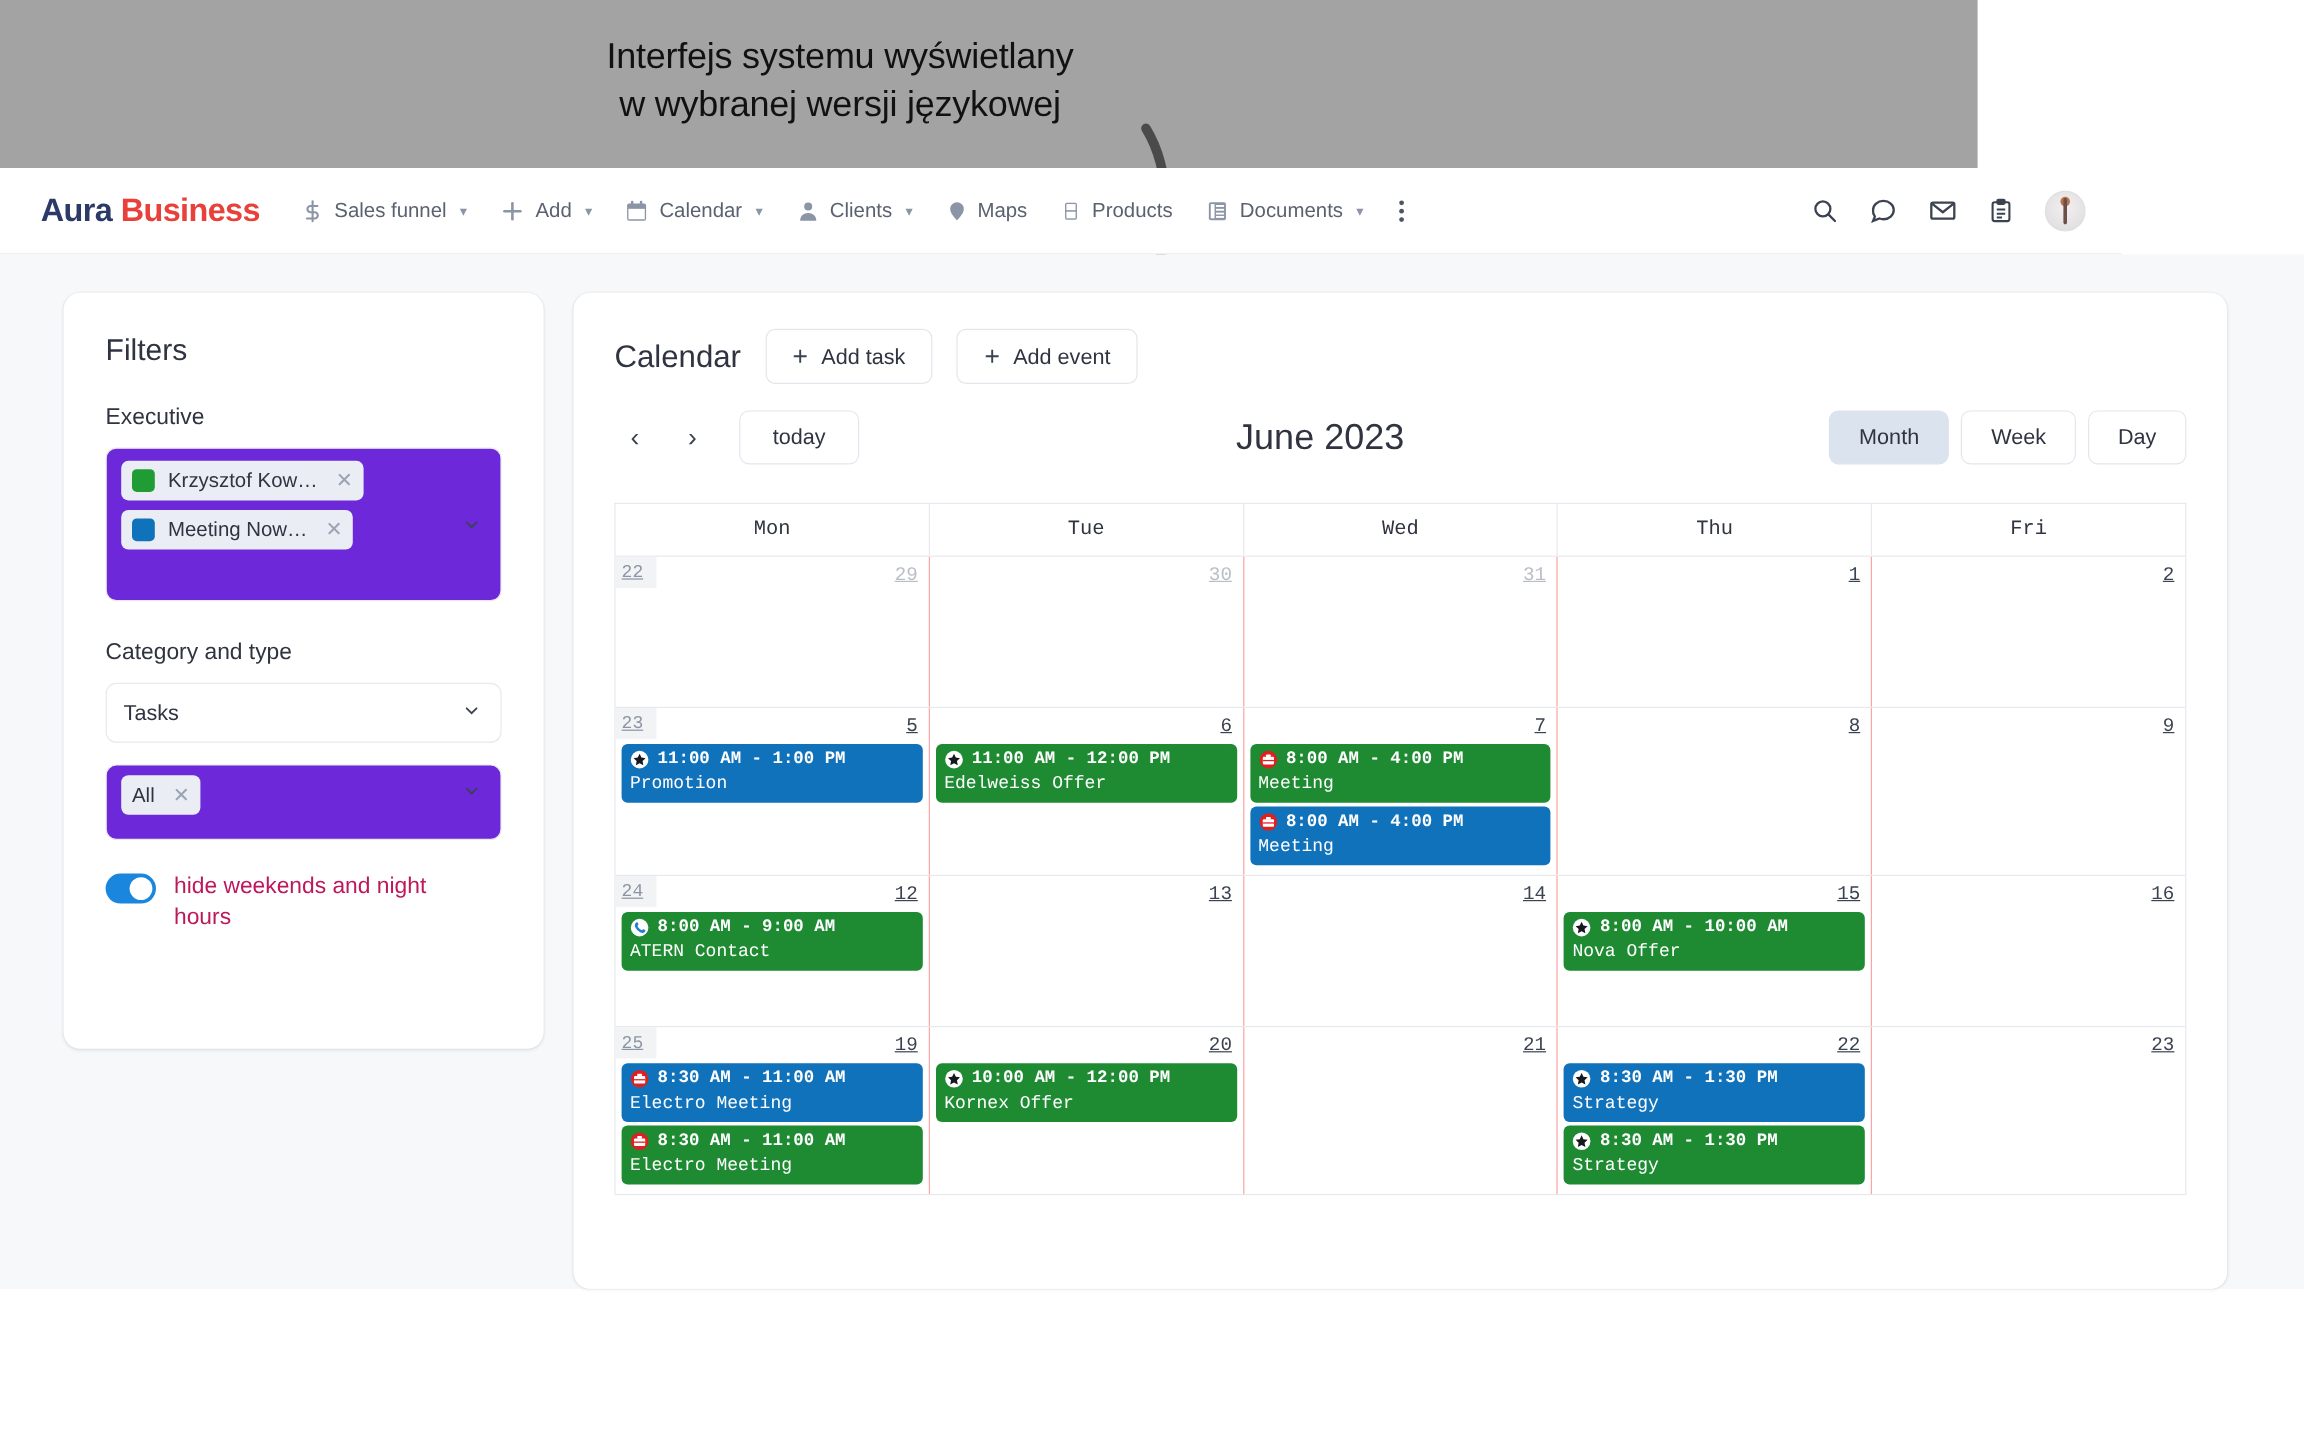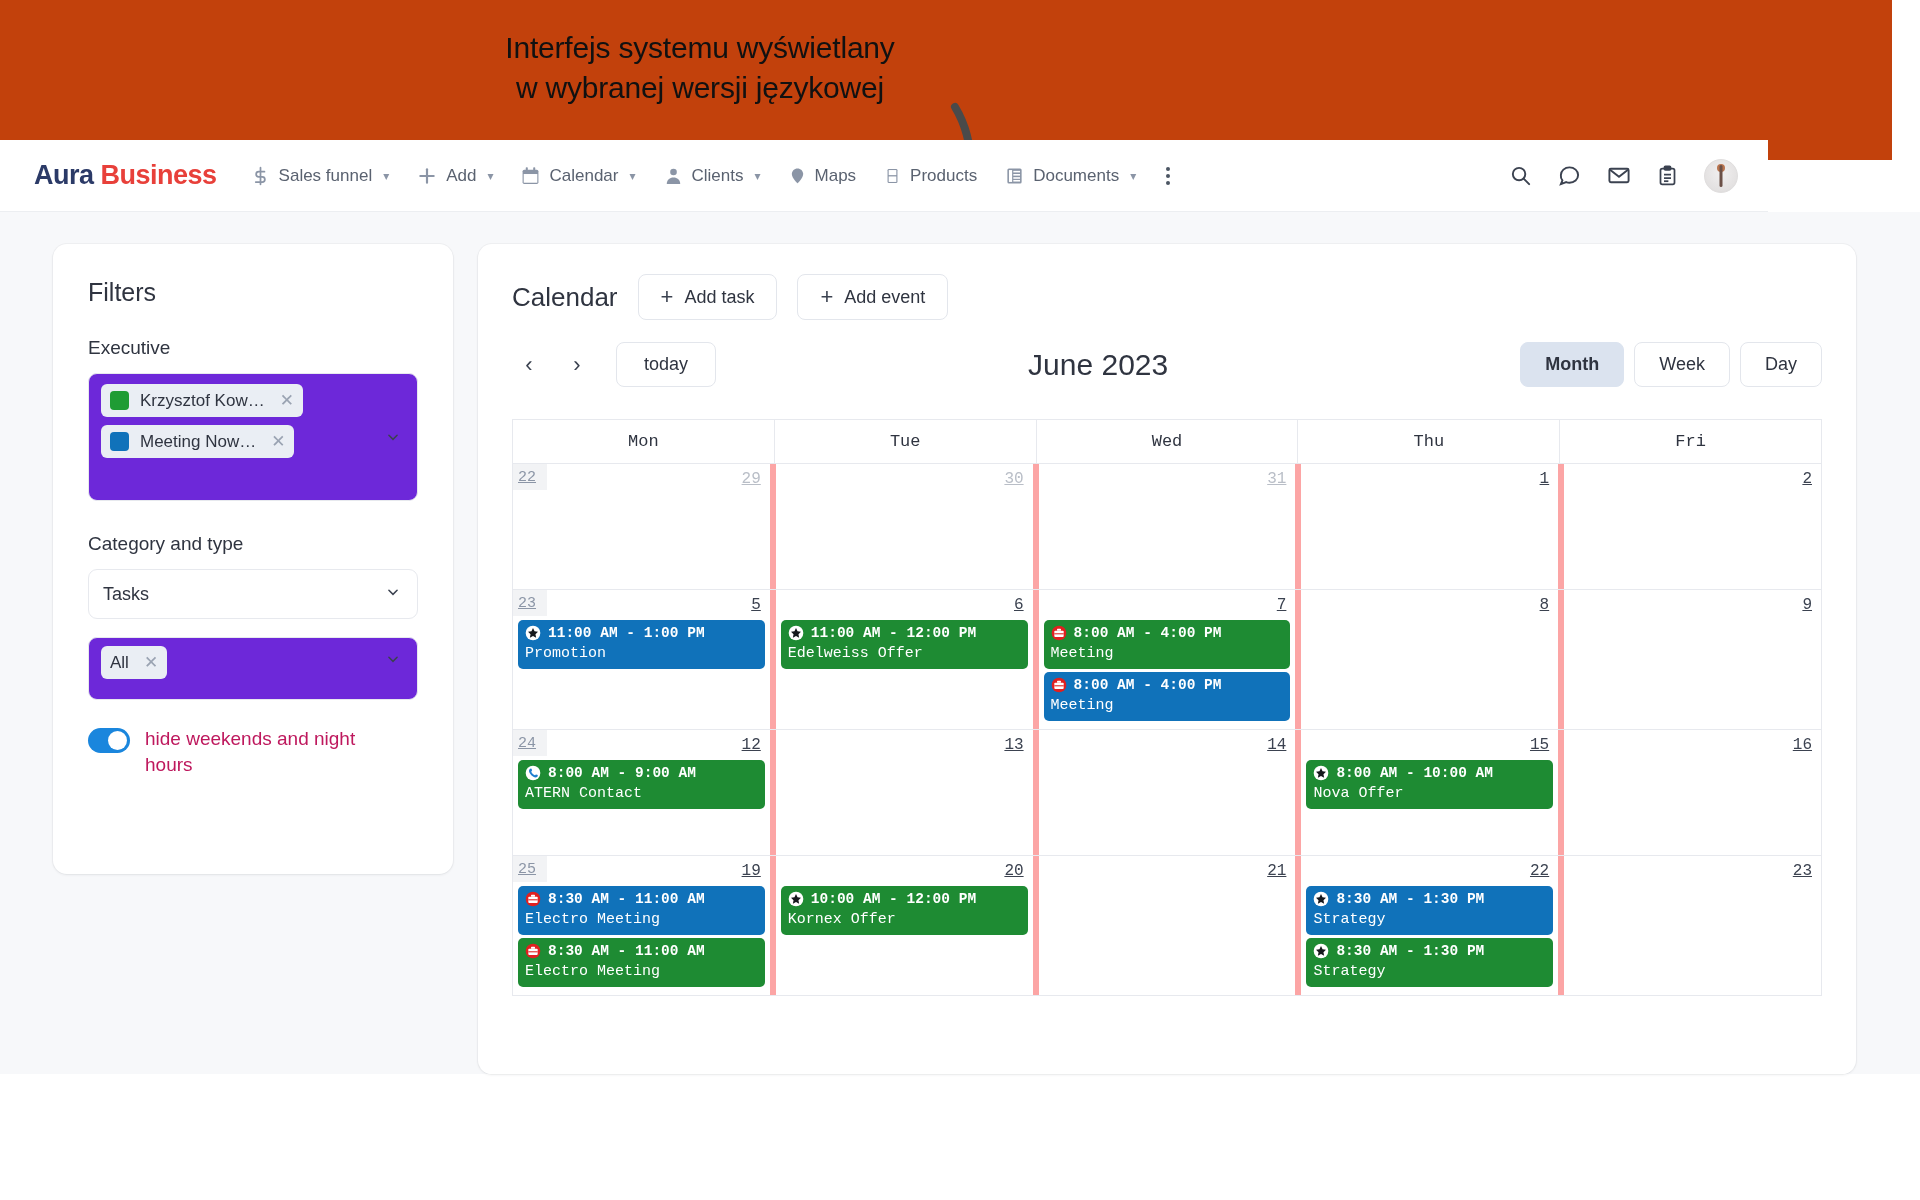--- a/index.html
+++ b/index.html
@@ -5,22 +5,22 @@
   * { box-sizing: border-box; margin: 0; padding: 0; }
   html, body {
     width: 1920px; height: 1200px;
     background: #ffffff;
     font-family: "Liberation Sans", sans-serif;
     overflow: hidden;
   }
 
   
   .annot-wrap {
-    position: absolute; top: 0; left: 0; width: 1892px; height: 160px;
-    background: #c2410c;
+    position: absolute; top: 0; left: 0; width: 1648px; height: 160px;
+    background: #a3a3a3;
   }
   .annot-text {
     position: absolute; top: 28px; left: 0; width: 1400px;
     text-align: center;
     font-size: 30px; line-height: 1.33; color: #111111;
     letter-spacing: -0.2px;
   }
   .annot-arrow { position: absolute; top: 95px; left: 895px; }
 
   
@@ -139,39 +139,39 @@
   .btn-today {
     border: 1px solid #e3e6ec; background: #fff; border-radius: 8px;
     padding: 11px 27px; font-size: 18px; color: #2f3440; cursor: pointer; margin-left: 8px;
   }
   .cal-month { flex: 1; text-align: center; font-size: 30px; color: #2f3440; margin-left: -40px;}
   .viewbtns { display: flex; gap: 10px; }
   .viewbtn {
     border: 1px solid #e3e6ec; background: #fff; border-radius: 8px;
     padding: 11px 24px; font-size: 18px; color: #2f3440; cursor: pointer;
   }
-  .viewbtn.active { background: #dbe3ef; border-color: #dbe3ef; font-weight: bold; }
+  .viewbtn.active { background: #dbe3ef; border-color: #dbe3ef; }
 
   
   .grid { margin: 16px 34px; border: 1px solid #e7e9ee; border-bottom: none; font-family: Liberation Mono, monospace; }
   .grid-head { display: flex; border-bottom: 1px solid #e7e9ee; }
   .grid-head .hcell {
     flex: 1; text-align: center; padding: 12px 0; font-size: 17px; color: #2f3440;
     border-right: 1px solid #e7e9ee;
   }
   .grid-head .hcell:last-child { border-right: none; }
   .wk-row { display: flex; border-bottom: 1px solid #e7e9ee; position: relative; }
   .wk-num {
     position: absolute; left: 0; top: 0; width: 34px; height: 26px;
     background: #f2f3f5; color: #8b95a6; font-size: 15px;
     display: flex; align-items: center; justify-content: flex-start; padding-left: 5px;
     text-decoration: underline; z-index: 2;
   }
   .daycell {
-    flex: 1; min-height: 125px; border-right: 6px solid #fca5a5;
+    flex: 1; min-height: 125px; border-right: 1px solid #fca5a5;
     padding: 4px 5px 5px 5px; position: relative;
   }
   .daycell:last-child { border-right: none; }
   .daynum {
     text-align: right; font-size: 16px; color: #3b4250;
     text-decoration: underline; padding: 2px 4px 6px 0;
   }
   .daynum.other { color: #b9bec7; }
   .ev {
     border-radius: 5px; padding: 5px 7px 7px 7px; margin-bottom: 3px;

